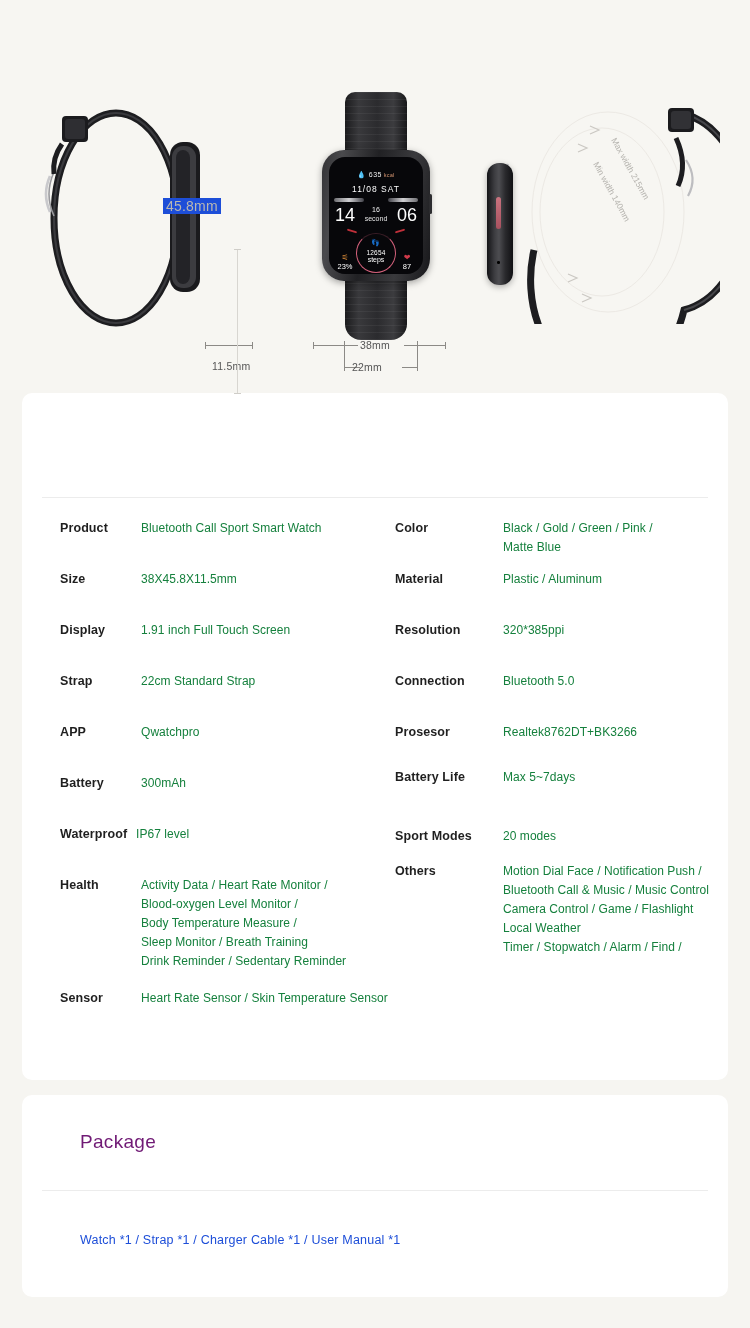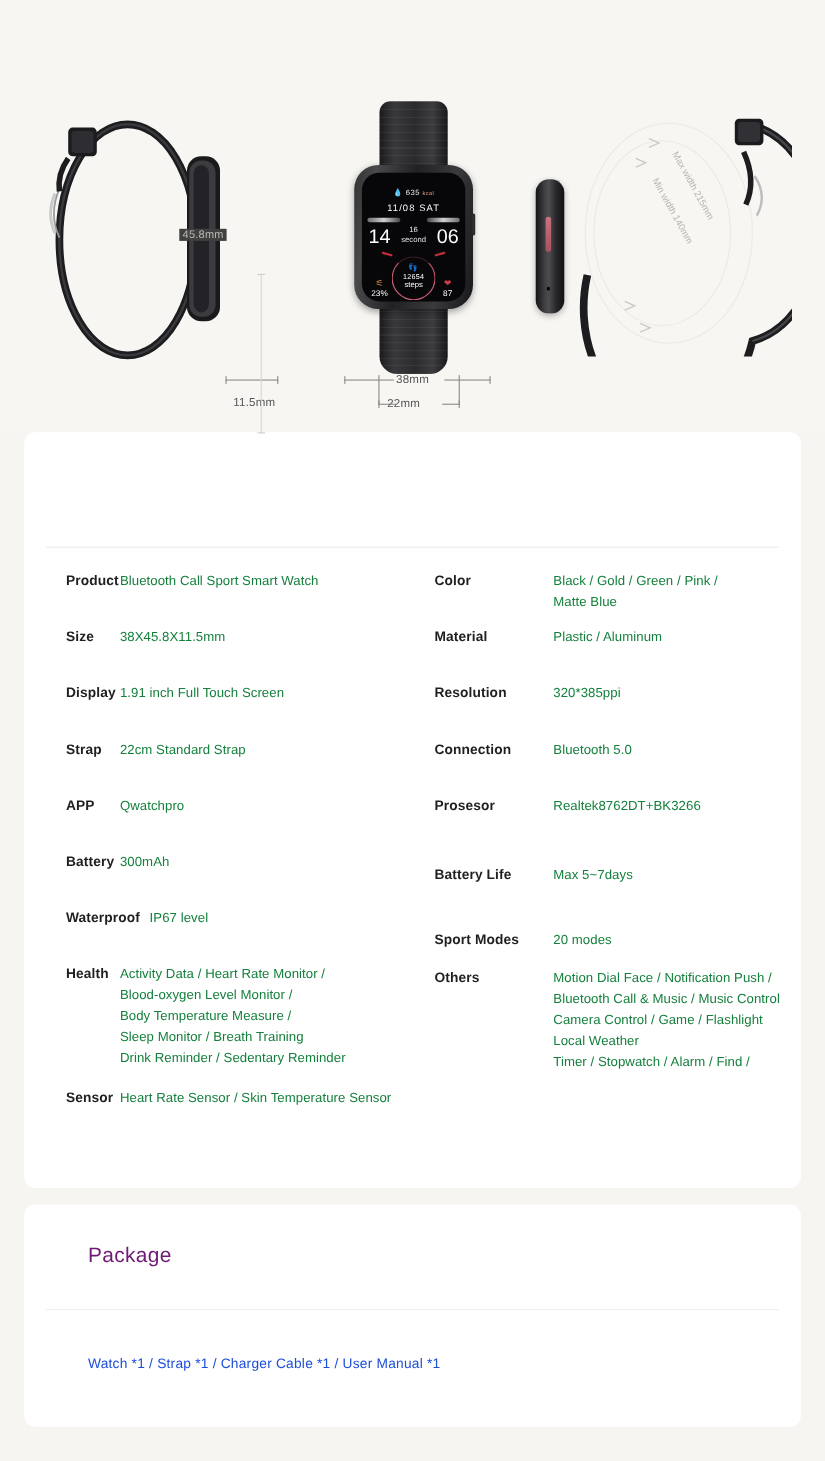--- a/index.html
+++ b/index.html
@@ -18,22 +18,22 @@
     position: relative;
     width: 750px;
     height: 390px;
     background: #f7f6f2;
   }
 
   
   .loop-left { position: absolute; left: 44px; top: 106px; width: 200px; height: 225px; }
   .dim-458 {
     position: absolute; left: 163px; top: 198px;
-    font-size: 10px; color: #b9b7b2; letter-spacing: .2px;
-    background: #404040; padding: 0 3px; z-index: 4; margin-top: 10px;
+    font-size: 14px; color: #b9b7b2; letter-spacing: .2px;
+    background: #1d4ed8; padding: 0 3px; z-index: 4;
   }
   .vline {
     position: absolute; left: 193px; top: 143px; width: 1px; height: 145px;
     background: #d8d6d1; z-index: 2;
   }
   .vline::before, .vline::after {
     content: ""; position: absolute; left: -3px; width: 7px; height: 1px; background: #cfcdc8;
   }
   .vline::before { top: 0; }
   .vline::after { bottom: 0; }
@@ -179,21 +179,21 @@
   .slabel {
     flex: 0 0 auto; font-size: 12.5px; color: #1f1f1f; font-weight: 600;
     letter-spacing: .1px; line-height: 19px; white-space: nowrap;
   }
   .sval {
     font-size: 12px; color: #15803d; line-height: 19px; letter-spacing: .05px;
   }
   .sval .ln { display: block; white-space: nowrap; }
 
   
-  .col-l .slabel { width: 49px; }
+  .col-l .slabel { width: 81px; }
   .col-r .slabel { width: 108px; }
 
   
   .pkg-title {
     position: absolute; left: 58px; top: 36px;
     font-size: 19px; color: #701a75; font-weight: 400; letter-spacing: .3px;
   }
   .pkg-list {
     position: absolute; left: 58px; top: 138px;
     font-size: 12.5px; color: #1d4ed8; letter-spacing: .2px;
@@ -393,21 +393,21 @@
           <div class="sval">
             <span class="ln">320*385ppi</span>
           </div>
         </div>
         <div class="srow" style="margin-bottom:32px">
           <div class="slabel">Connection</div>
           <div class="sval">
             <span class="ln">Bluetooth 5.0</span>
           </div>
         </div>
-        <div class="srow" style="margin-bottom:44px">
+        <div class="srow" style="margin-bottom:26px">
           <div class="slabel">Prosesor</div>
           <div class="sval">
             <span class="ln">Realtek8762DT+BK3266</span>
           </div>
         </div>
         <div class="srow" style="margin-bottom:40px">
           <div class="slabel">Battery Life</div>
           <div class="sval">
             <span class="ln">Max 5~7days</span>
           </div>

